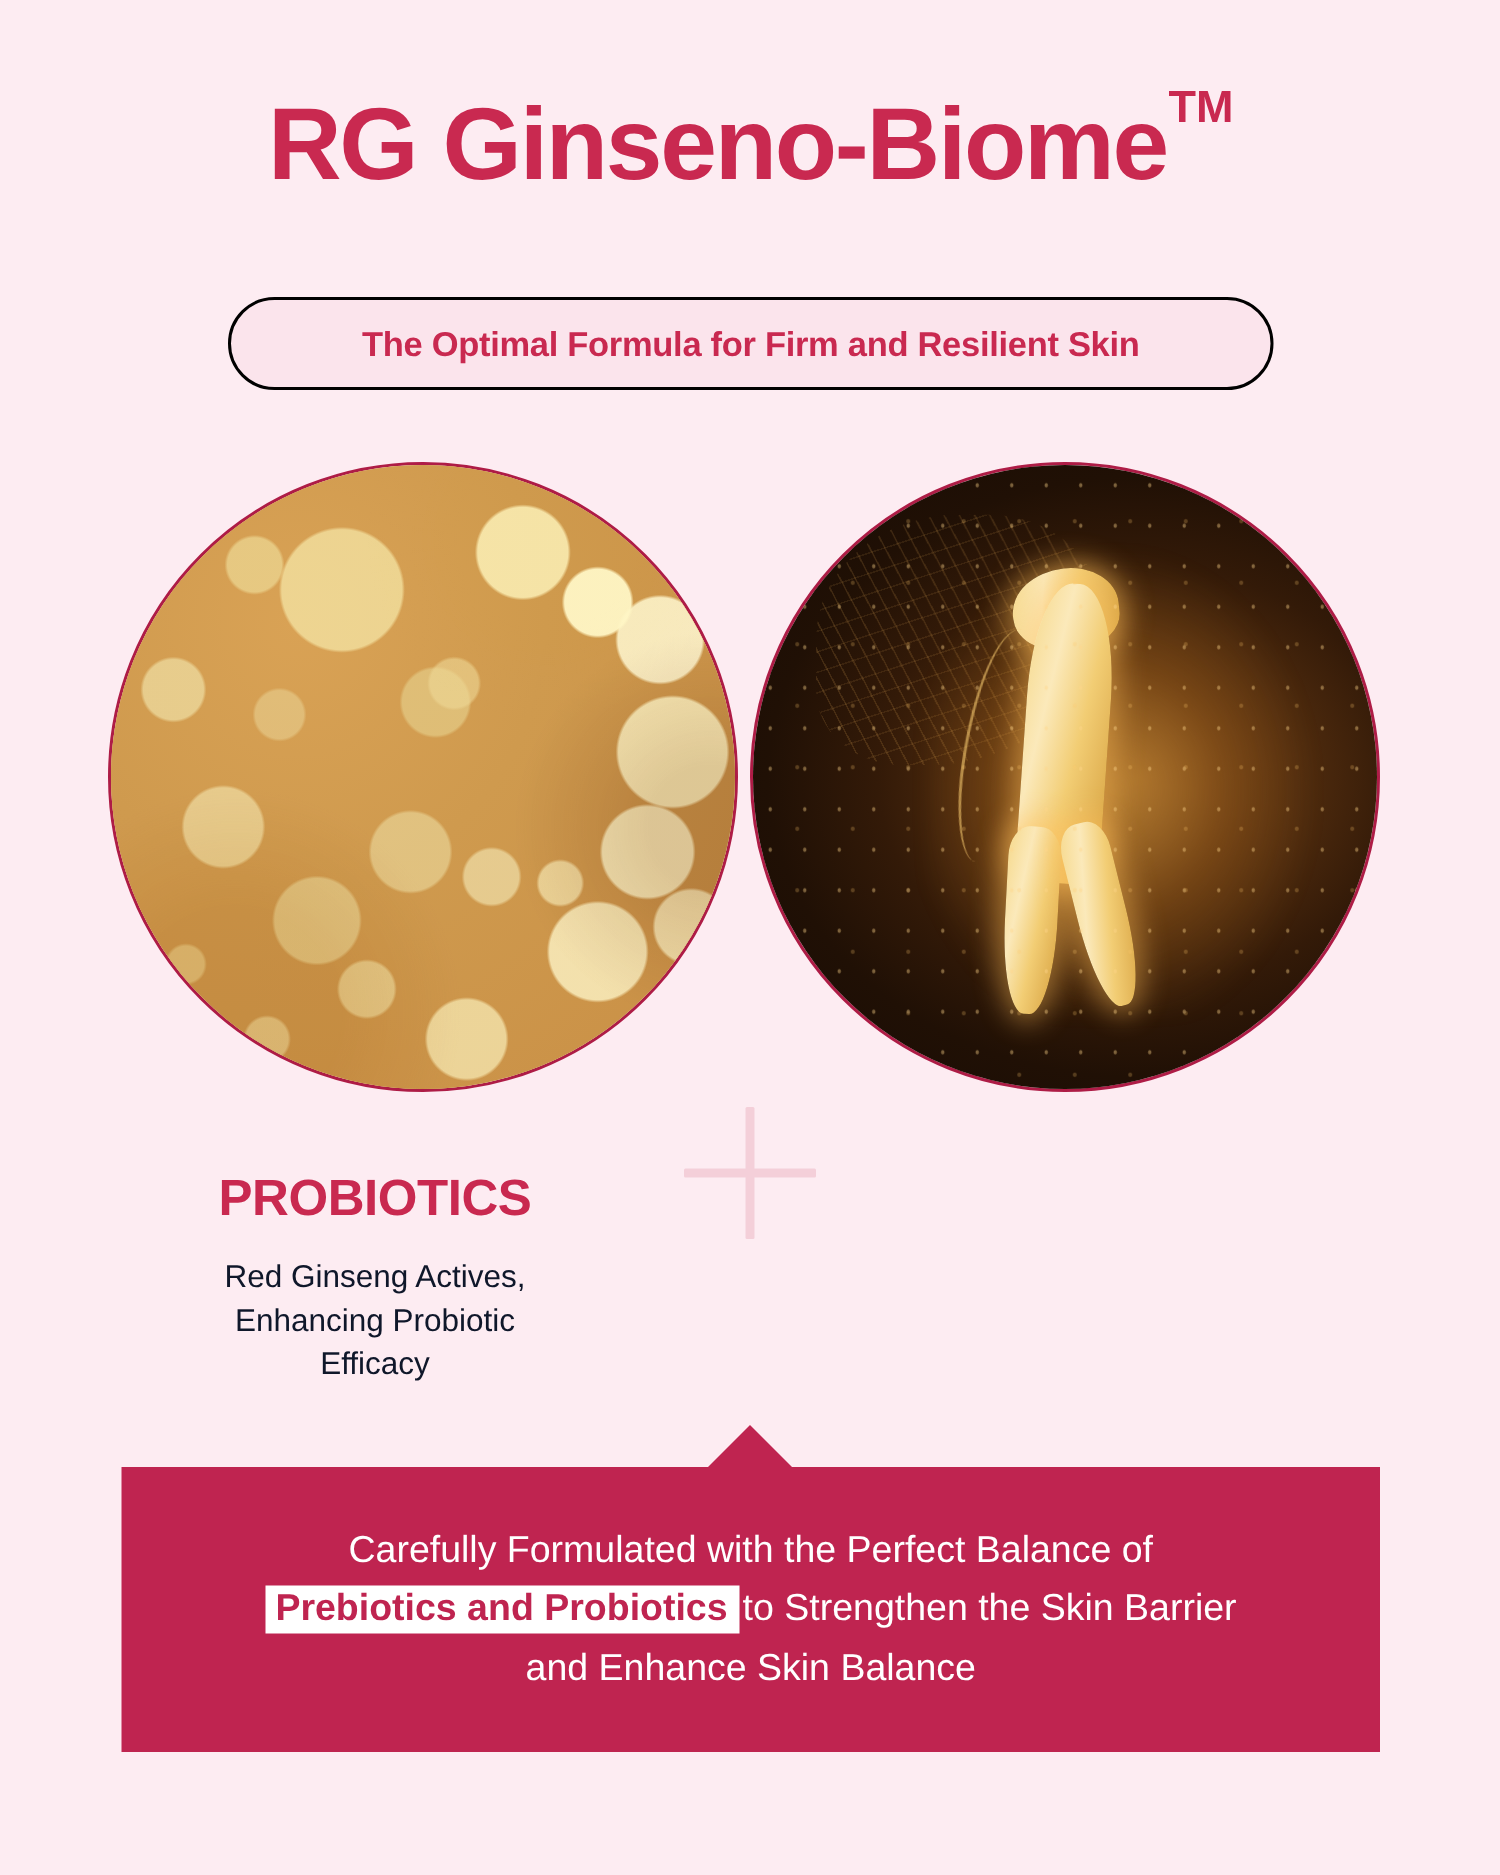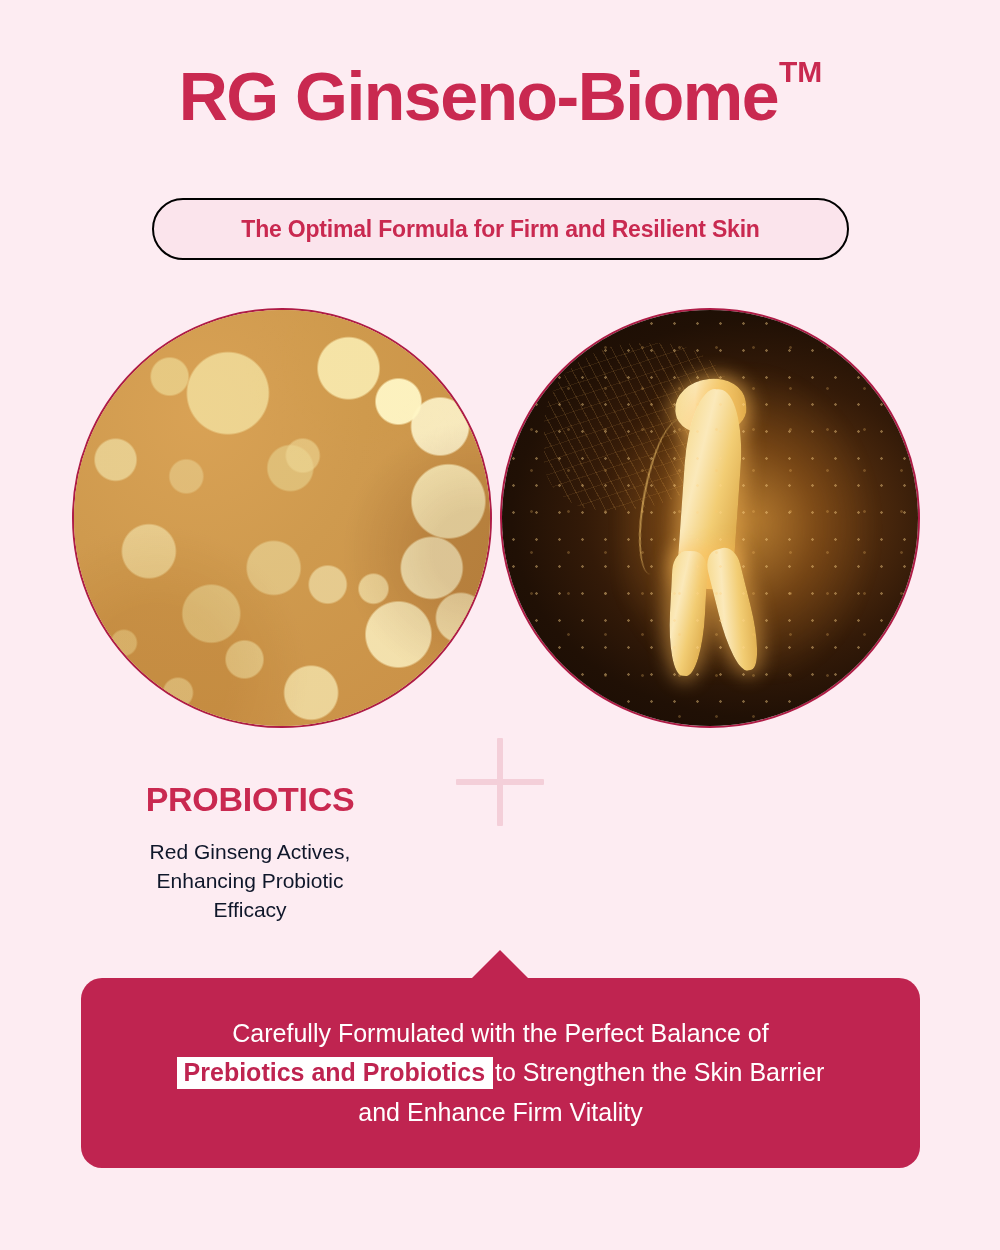--- a/index.html
+++ b/index.html
@@ -246,21 +246,20 @@
   }
 
   
   .banner {
     position: absolute;
     left: 81px;
     top: 978px;
     width: 839px;
     height: 190px;
     background: #bf2450;
-    border-radius: 21px;
   }
   .banner-notch {
     position: absolute;
     left: 500px;
     top: 950px;
     width: 0; height: 0;
     margin-left: -30px;
     border-left: 30px solid transparent;
     border-right: 30px solid transparent;
     border-bottom: 30px solid #bf2450;
@@ -331,17 +330,17 @@
     </div>
     <div class="col">
     </div>
   </div>
 
   <div class="banner-notch"></div>
   <div class="banner">
     <div class="banner-text">
       <div class="banner-line">Carefully Formulated with the Perfect Balance of</div>
       <div class="banner-line"><span class="hl">Prebiotics and Probiotics</span><span>to Strengthen the Skin Barrier</span></div>
-      <div class="banner-line">and Enhance Firm Vitality</div>
+      <div class="banner-line">and Enhance Skin Balance</div>
     </div>
   </div>
 
 </div>
 
 </body></html>

